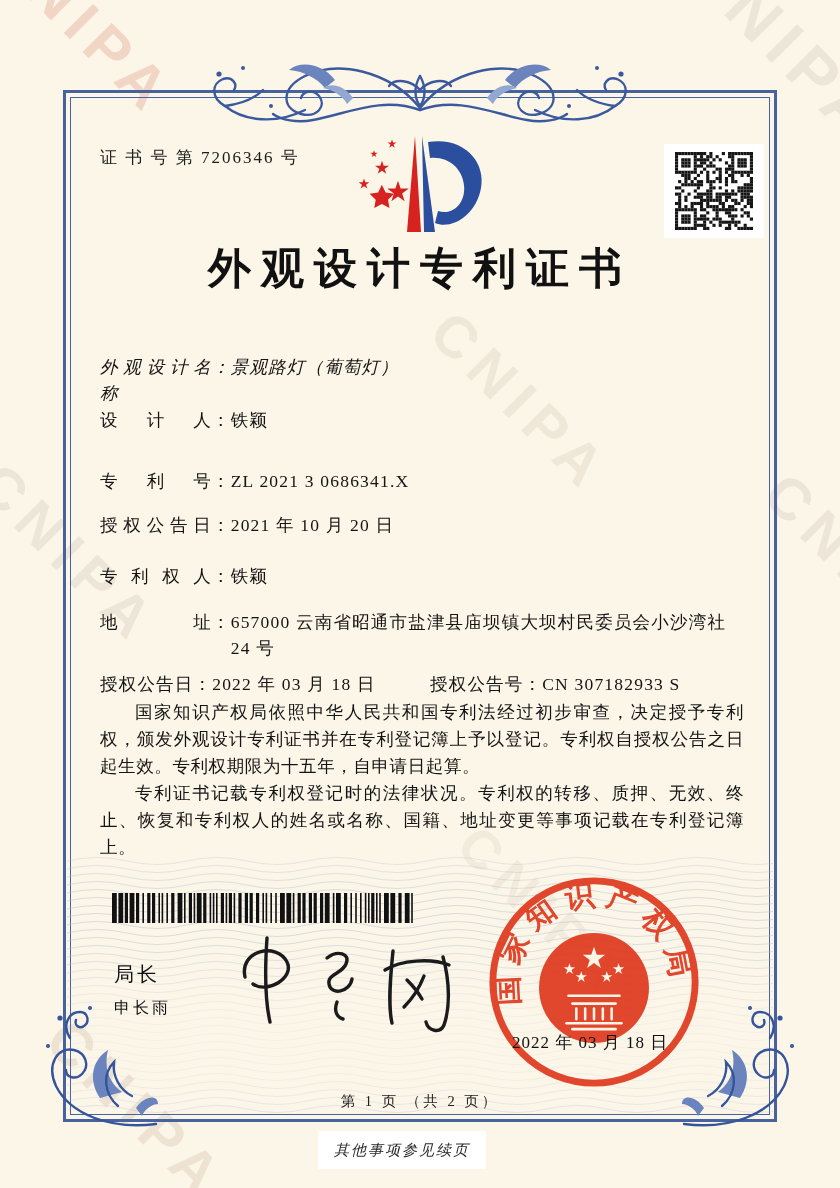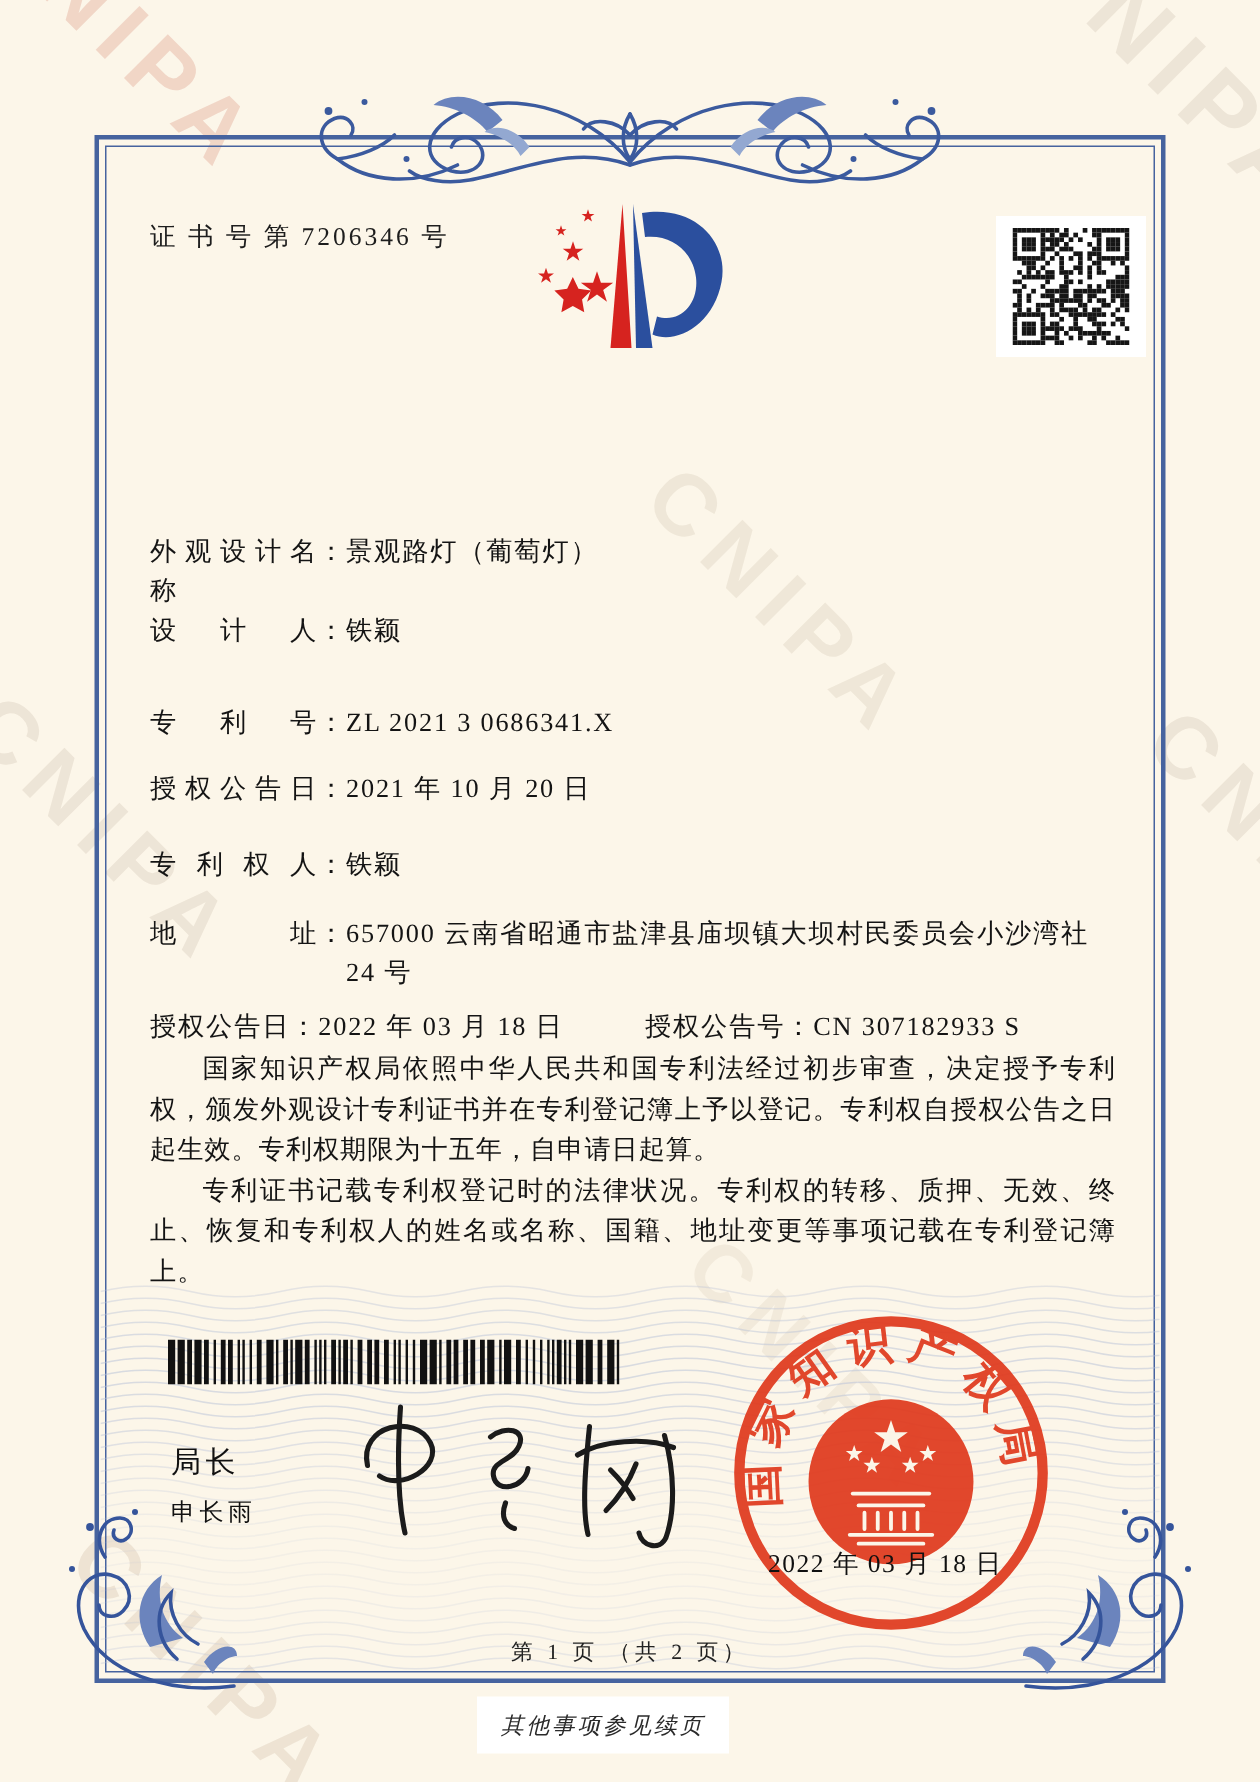--- a/index.html
+++ b/index.html
@@ -504,22 +504,23 @@
         <rect x="49.92" y="74.88" width="3.12" height="3.12" fill="#151515"></rect>
         <rect x="53.04" y="74.88" width="3.12" height="3.12" fill="#151515"></rect>
         <rect x="62.400000000000006" y="74.88" width="3.12" height="3.12" fill="#151515"></rect>
         <rect x="65.52" y="74.88" width="3.12" height="3.12" fill="#151515"></rect>
         <rect x="68.64" y="74.88" width="3.12" height="3.12" fill="#151515"></rect>
         <rect x="71.76" y="74.88" width="3.12" height="3.12" fill="#151515"></rect>
         <rect x="74.88" y="74.88" width="3.12" height="3.12" fill="#151515"></rect>
       </svg>
   </div>
 
-
-  <div class="field-row" style="top:354px;">
+  <div class="title">外观设计专利证书</div>
+
+  <div class="field-row" style="top:354px;font-style:italic;">
     <span class="flabel">外观设计名称</span>
       <span class="fcolon">：</span>
     <span class="fvalue">景观路灯（葡萄灯）</span>
   </div>
   <div class="field-row" style="top:407px;">
     <span class="flabel">设计人</span>
       <span class="fcolon">：</span>
     <span class="fvalue">铁颖</span>
   </div>
   <div class="field-row" style="top:468px;">

